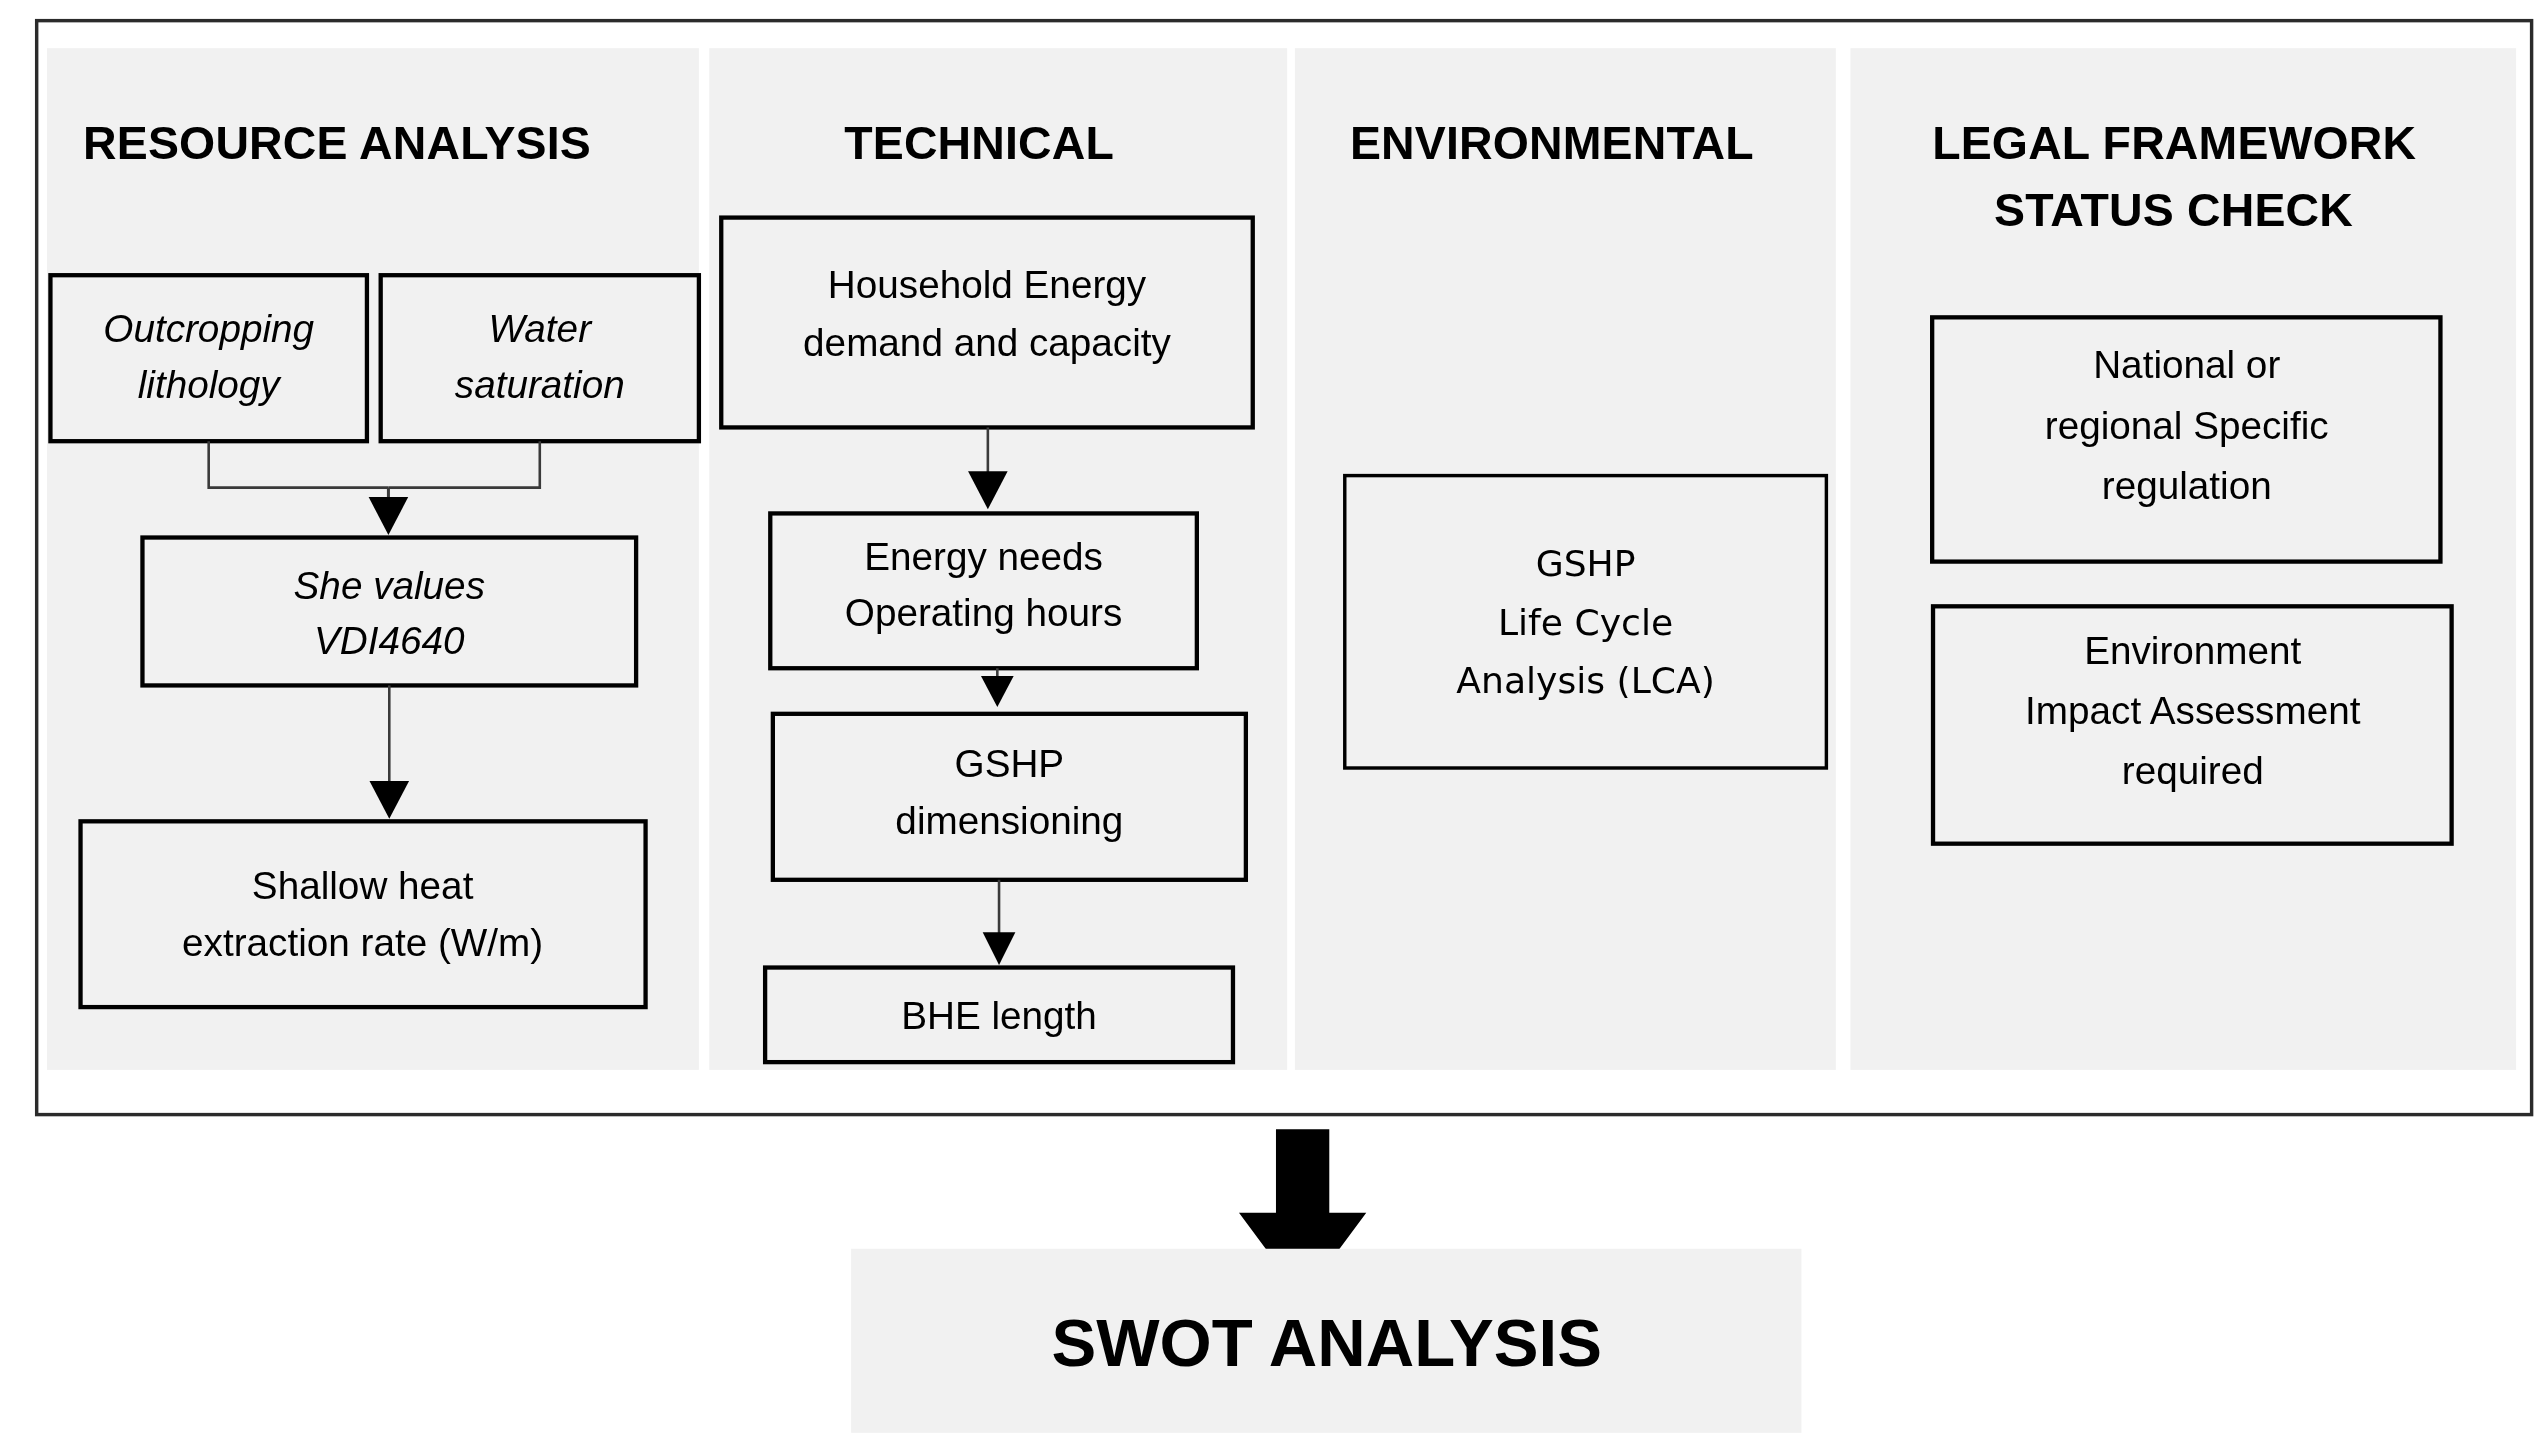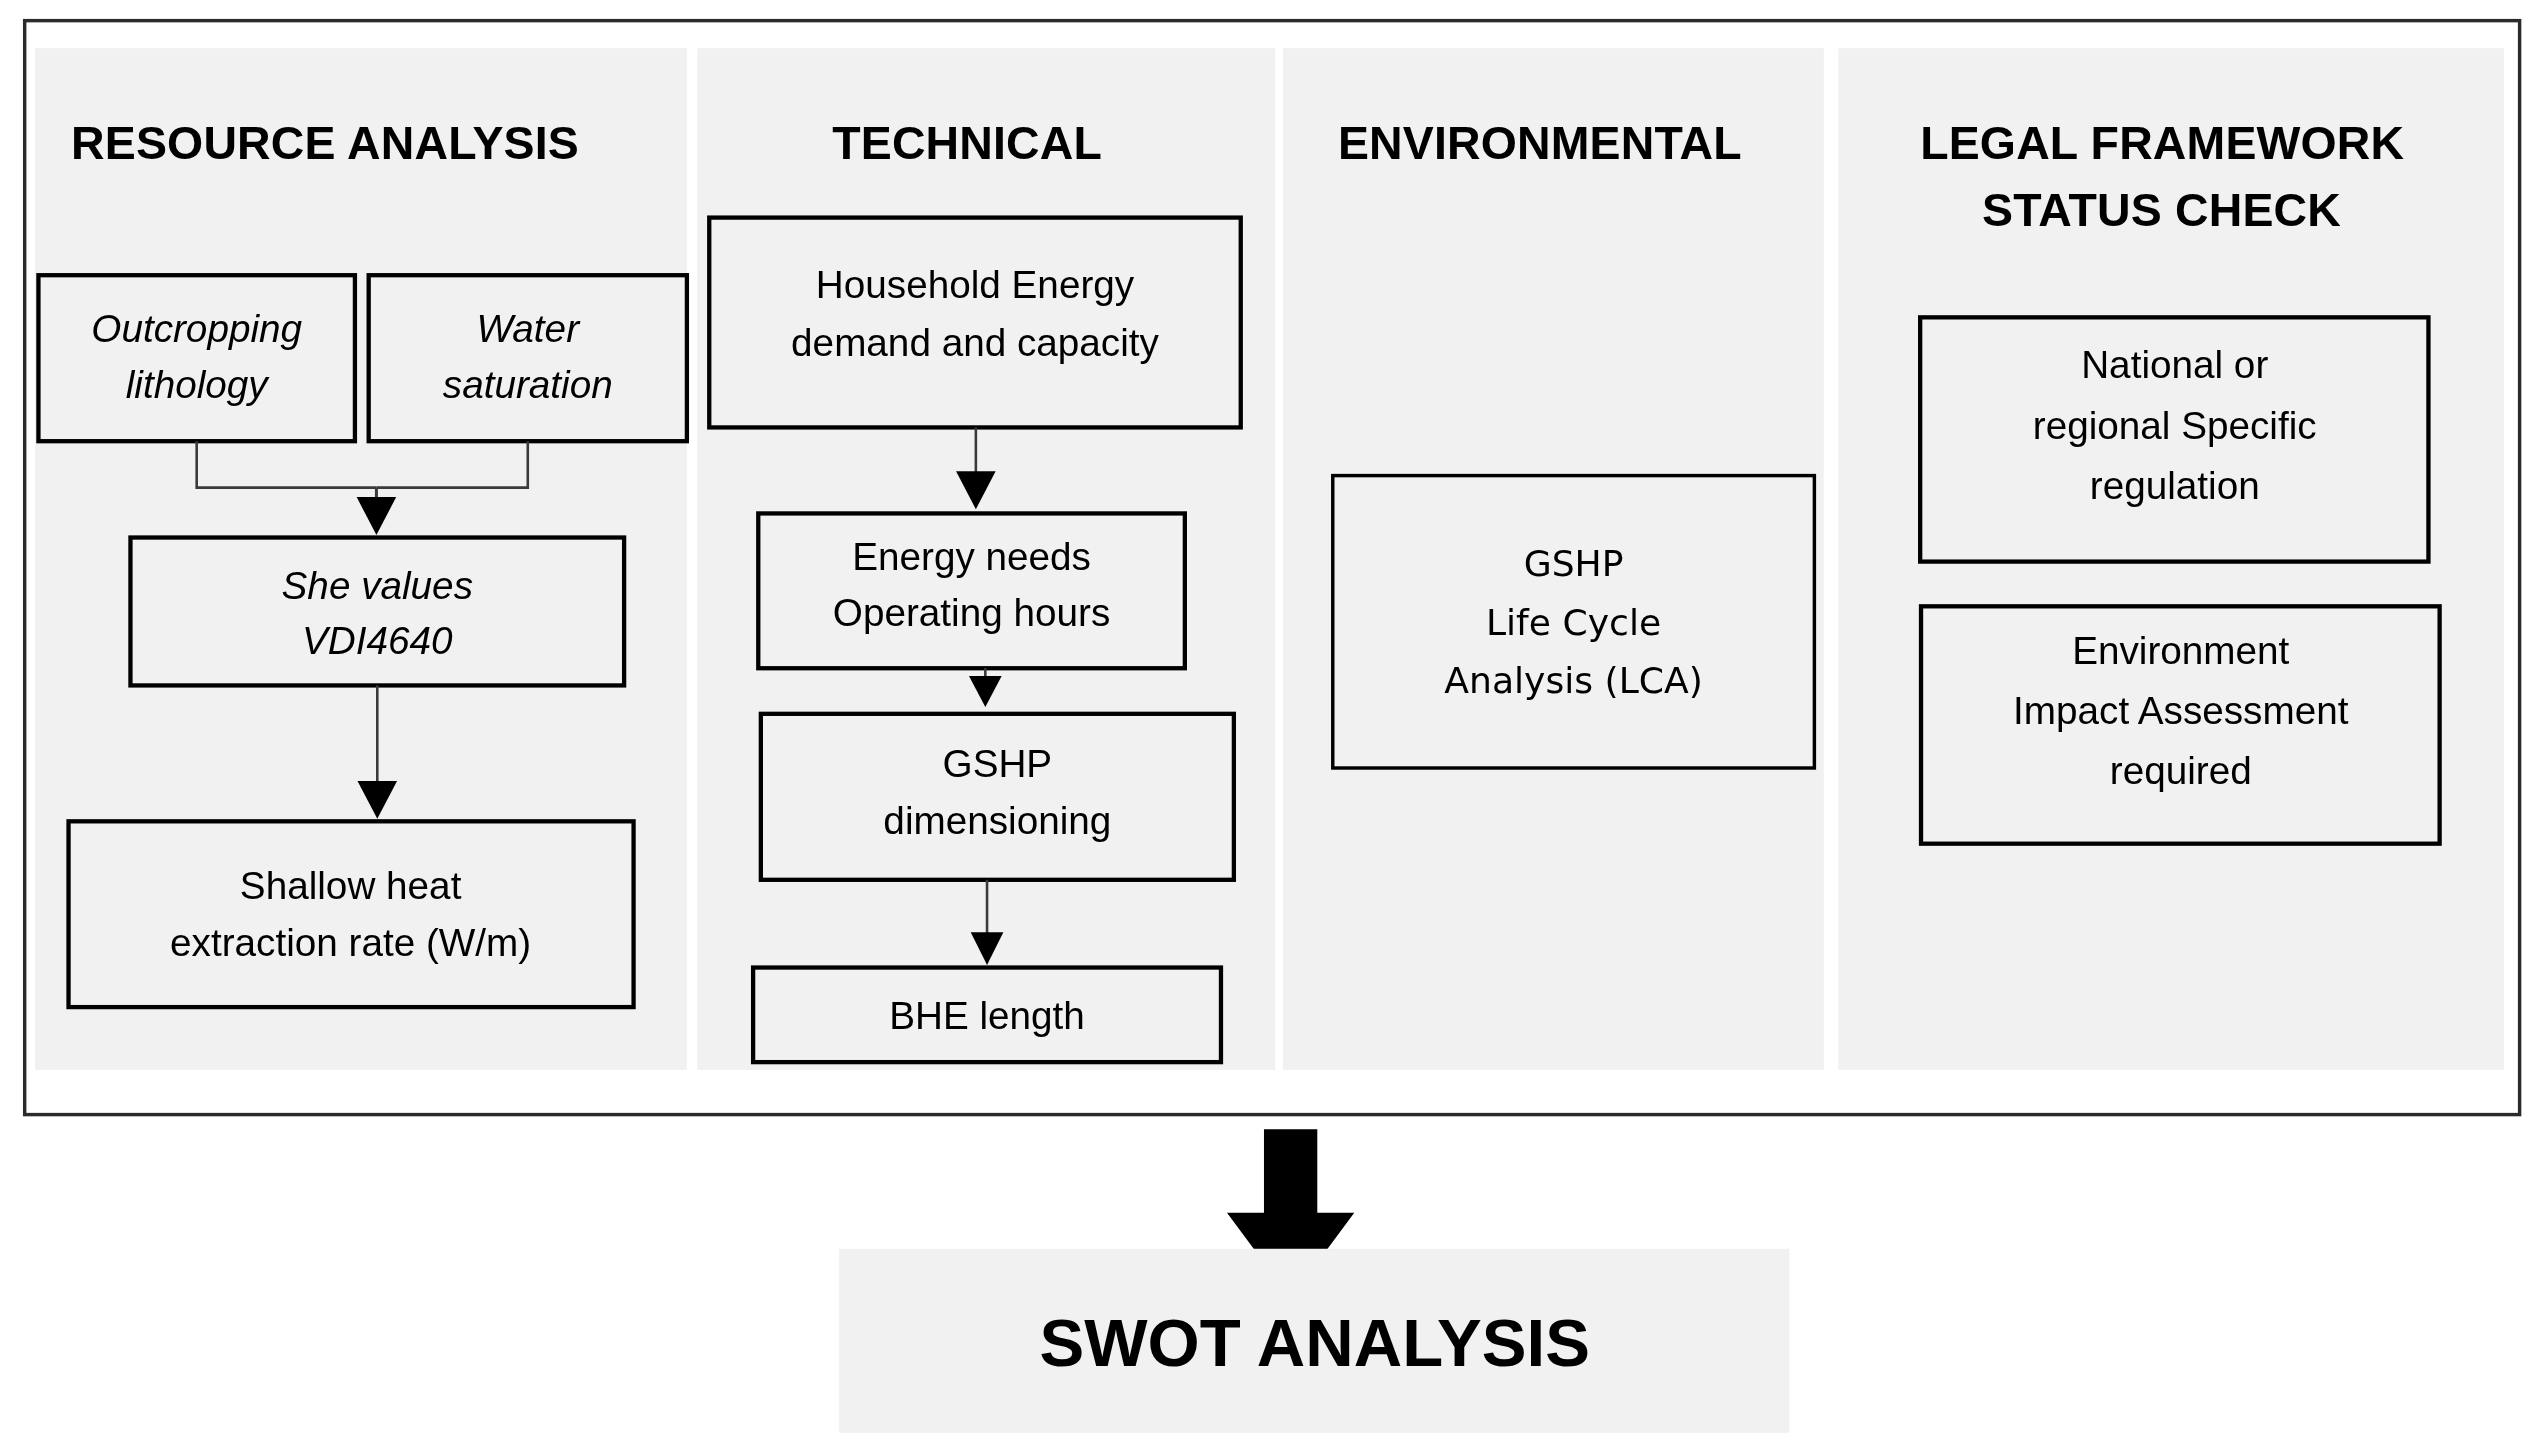--- a/index.html
+++ b/index.html
@@ -1,18 +1,18 @@
 <!DOCTYPE html>
 <html style="font-size:13.8px"><head>
 <meta charset="utf-8">
 <style>
   html,body{margin:0;padding:0;background:#ffffff;}
   body{width:2538px;height:1450px;position:relative;overflow:hidden;
        font-family:"Liberation Sans", sans-serif;}
-  #stage{position:absolute;left:4px;top:0;width:2474px;height:1450px;}
+  #stage{position:absolute;left:16px;top:0;width:2474px;height:1450px;}
   svg{position:absolute;left:0;top:0;width:2538px;height:1450px;display:block;}
 
   .panel-bg{fill:#f1f1f1;}
   .frame{fill:none;stroke:#2b2b2b;stroke-width:4;}
   .node-box{fill:#f1f1f1;stroke:#000000;stroke-width:5;}
   .node-box-thin{fill:#f1f1f1;stroke:#000000;stroke-width:4;}
   .conn{stroke:#3a3a3a;stroke-width:3.5;fill:none;}
   .conn-thin{stroke:#3a3a3a;stroke-width:3;fill:none;}
   .arrowhead{fill:#000000;}
   .bigarrow{fill:#000000;}

